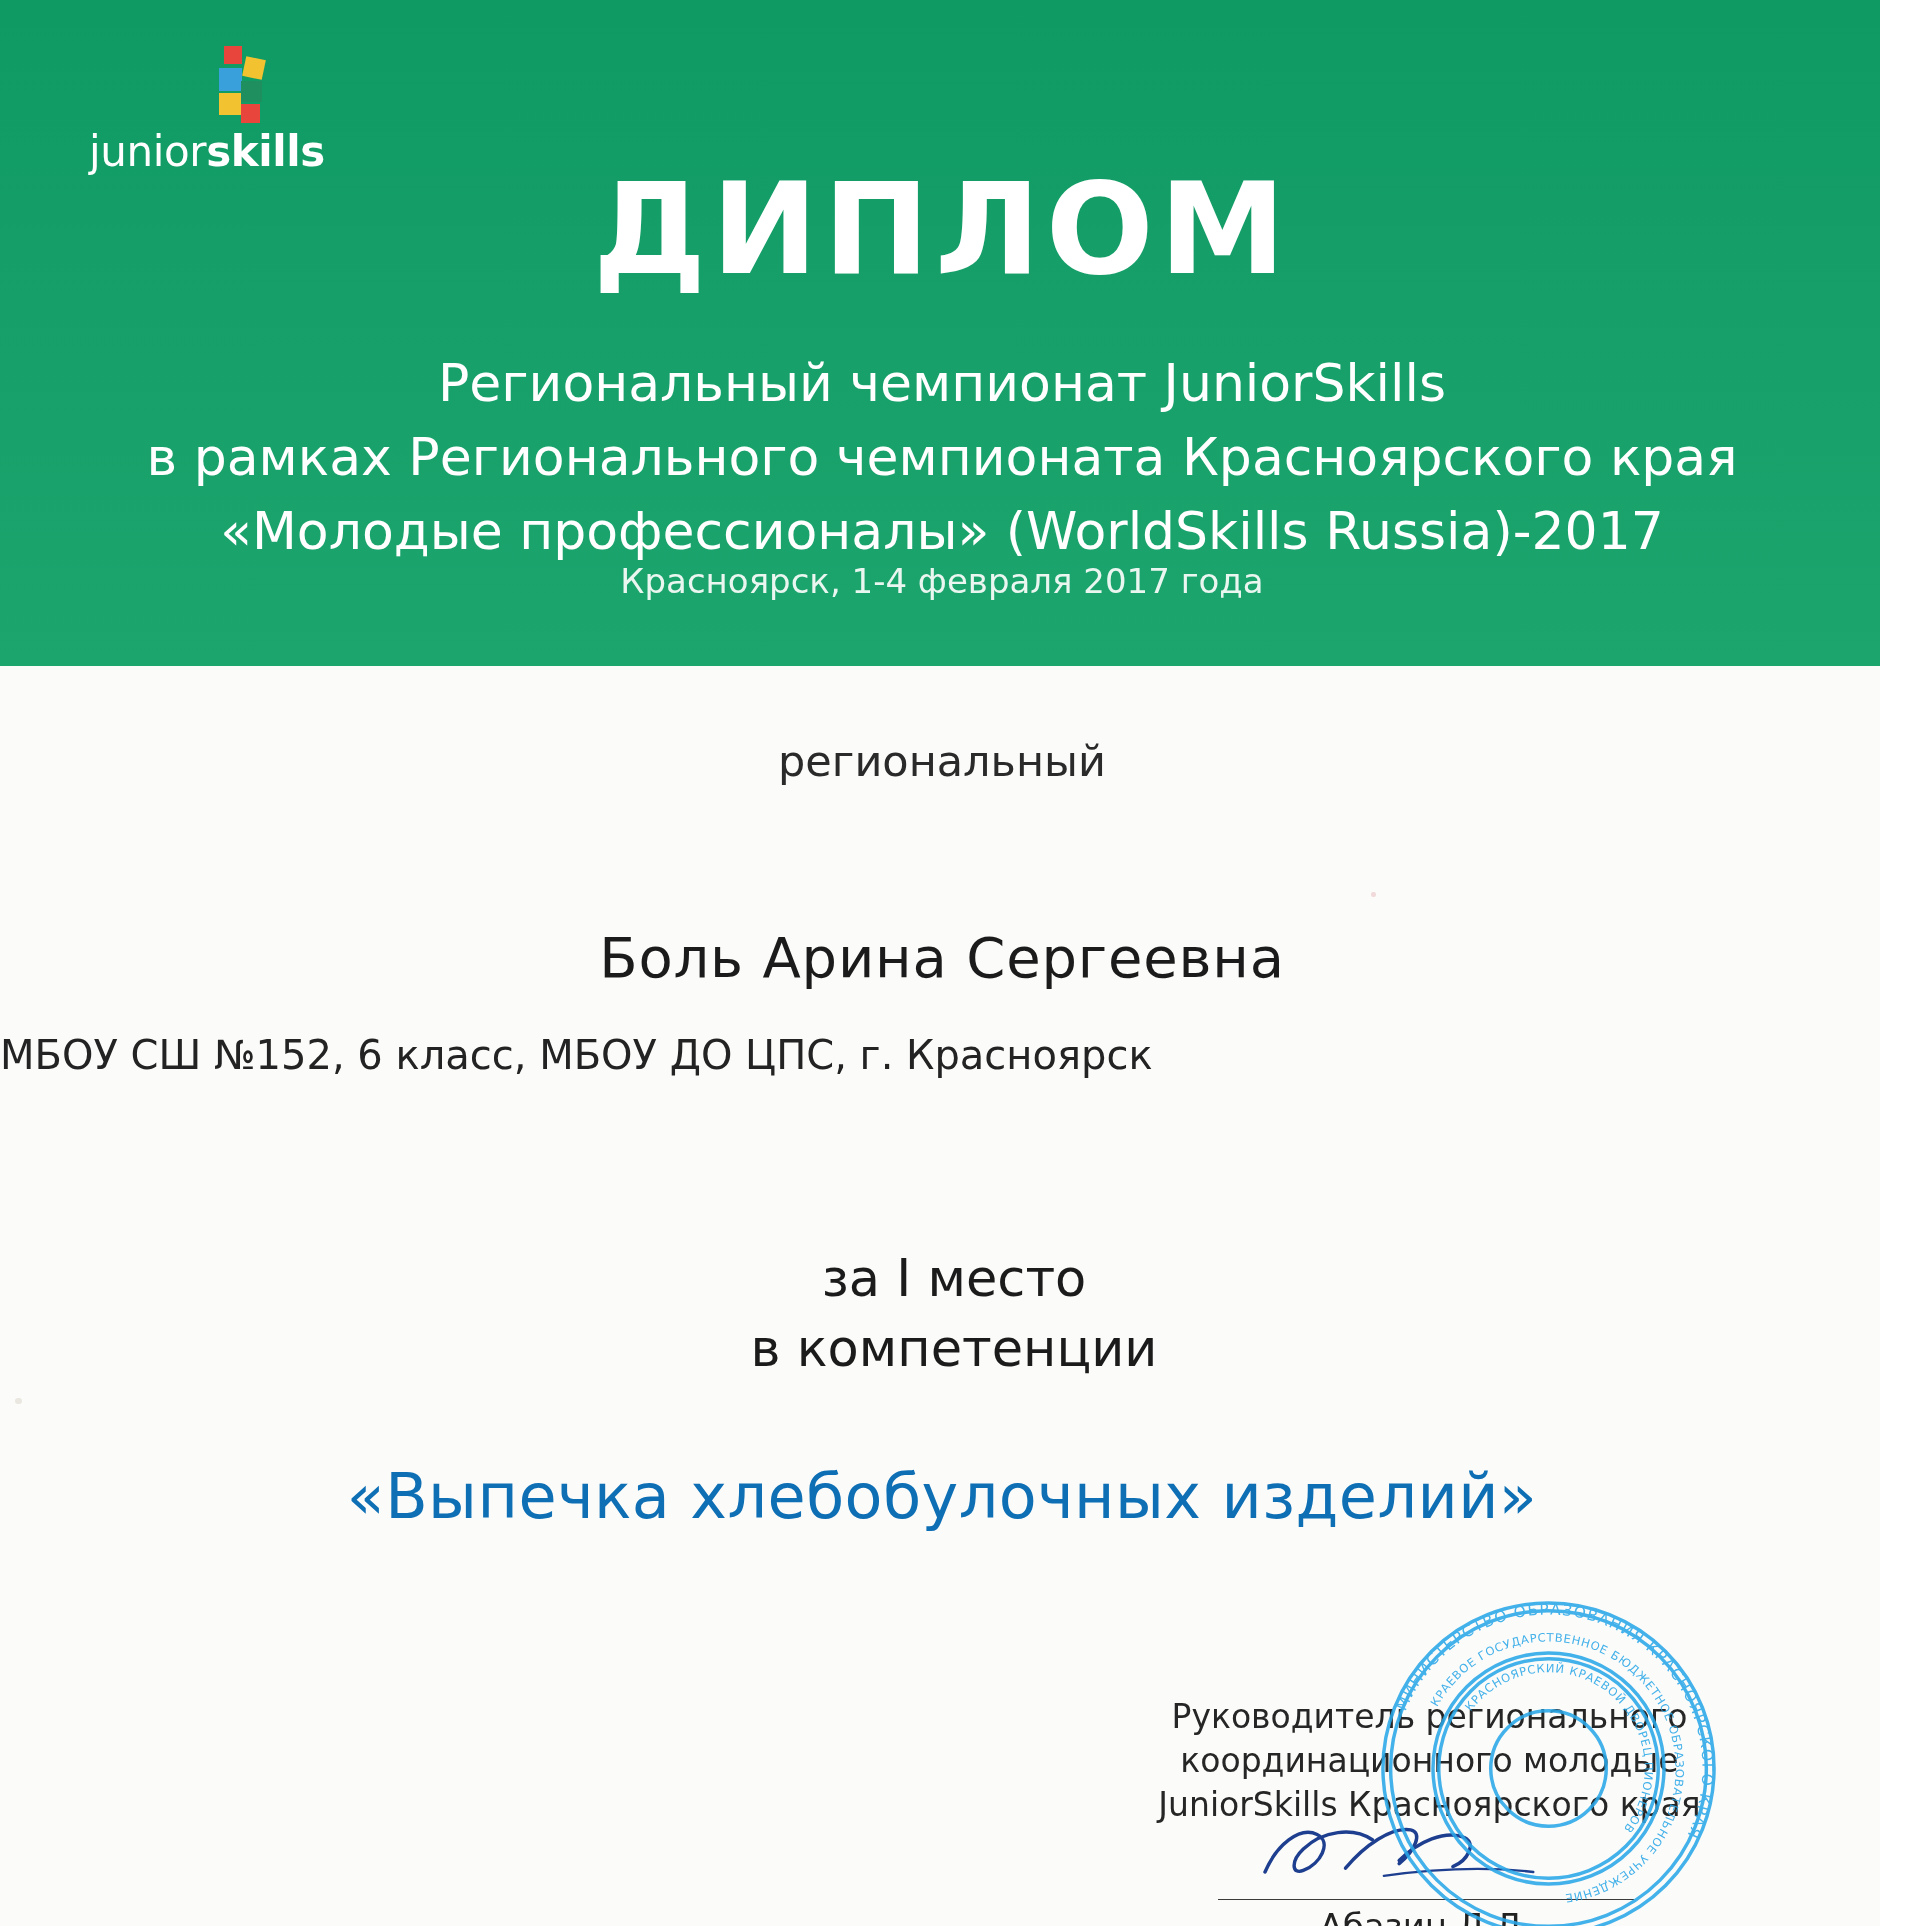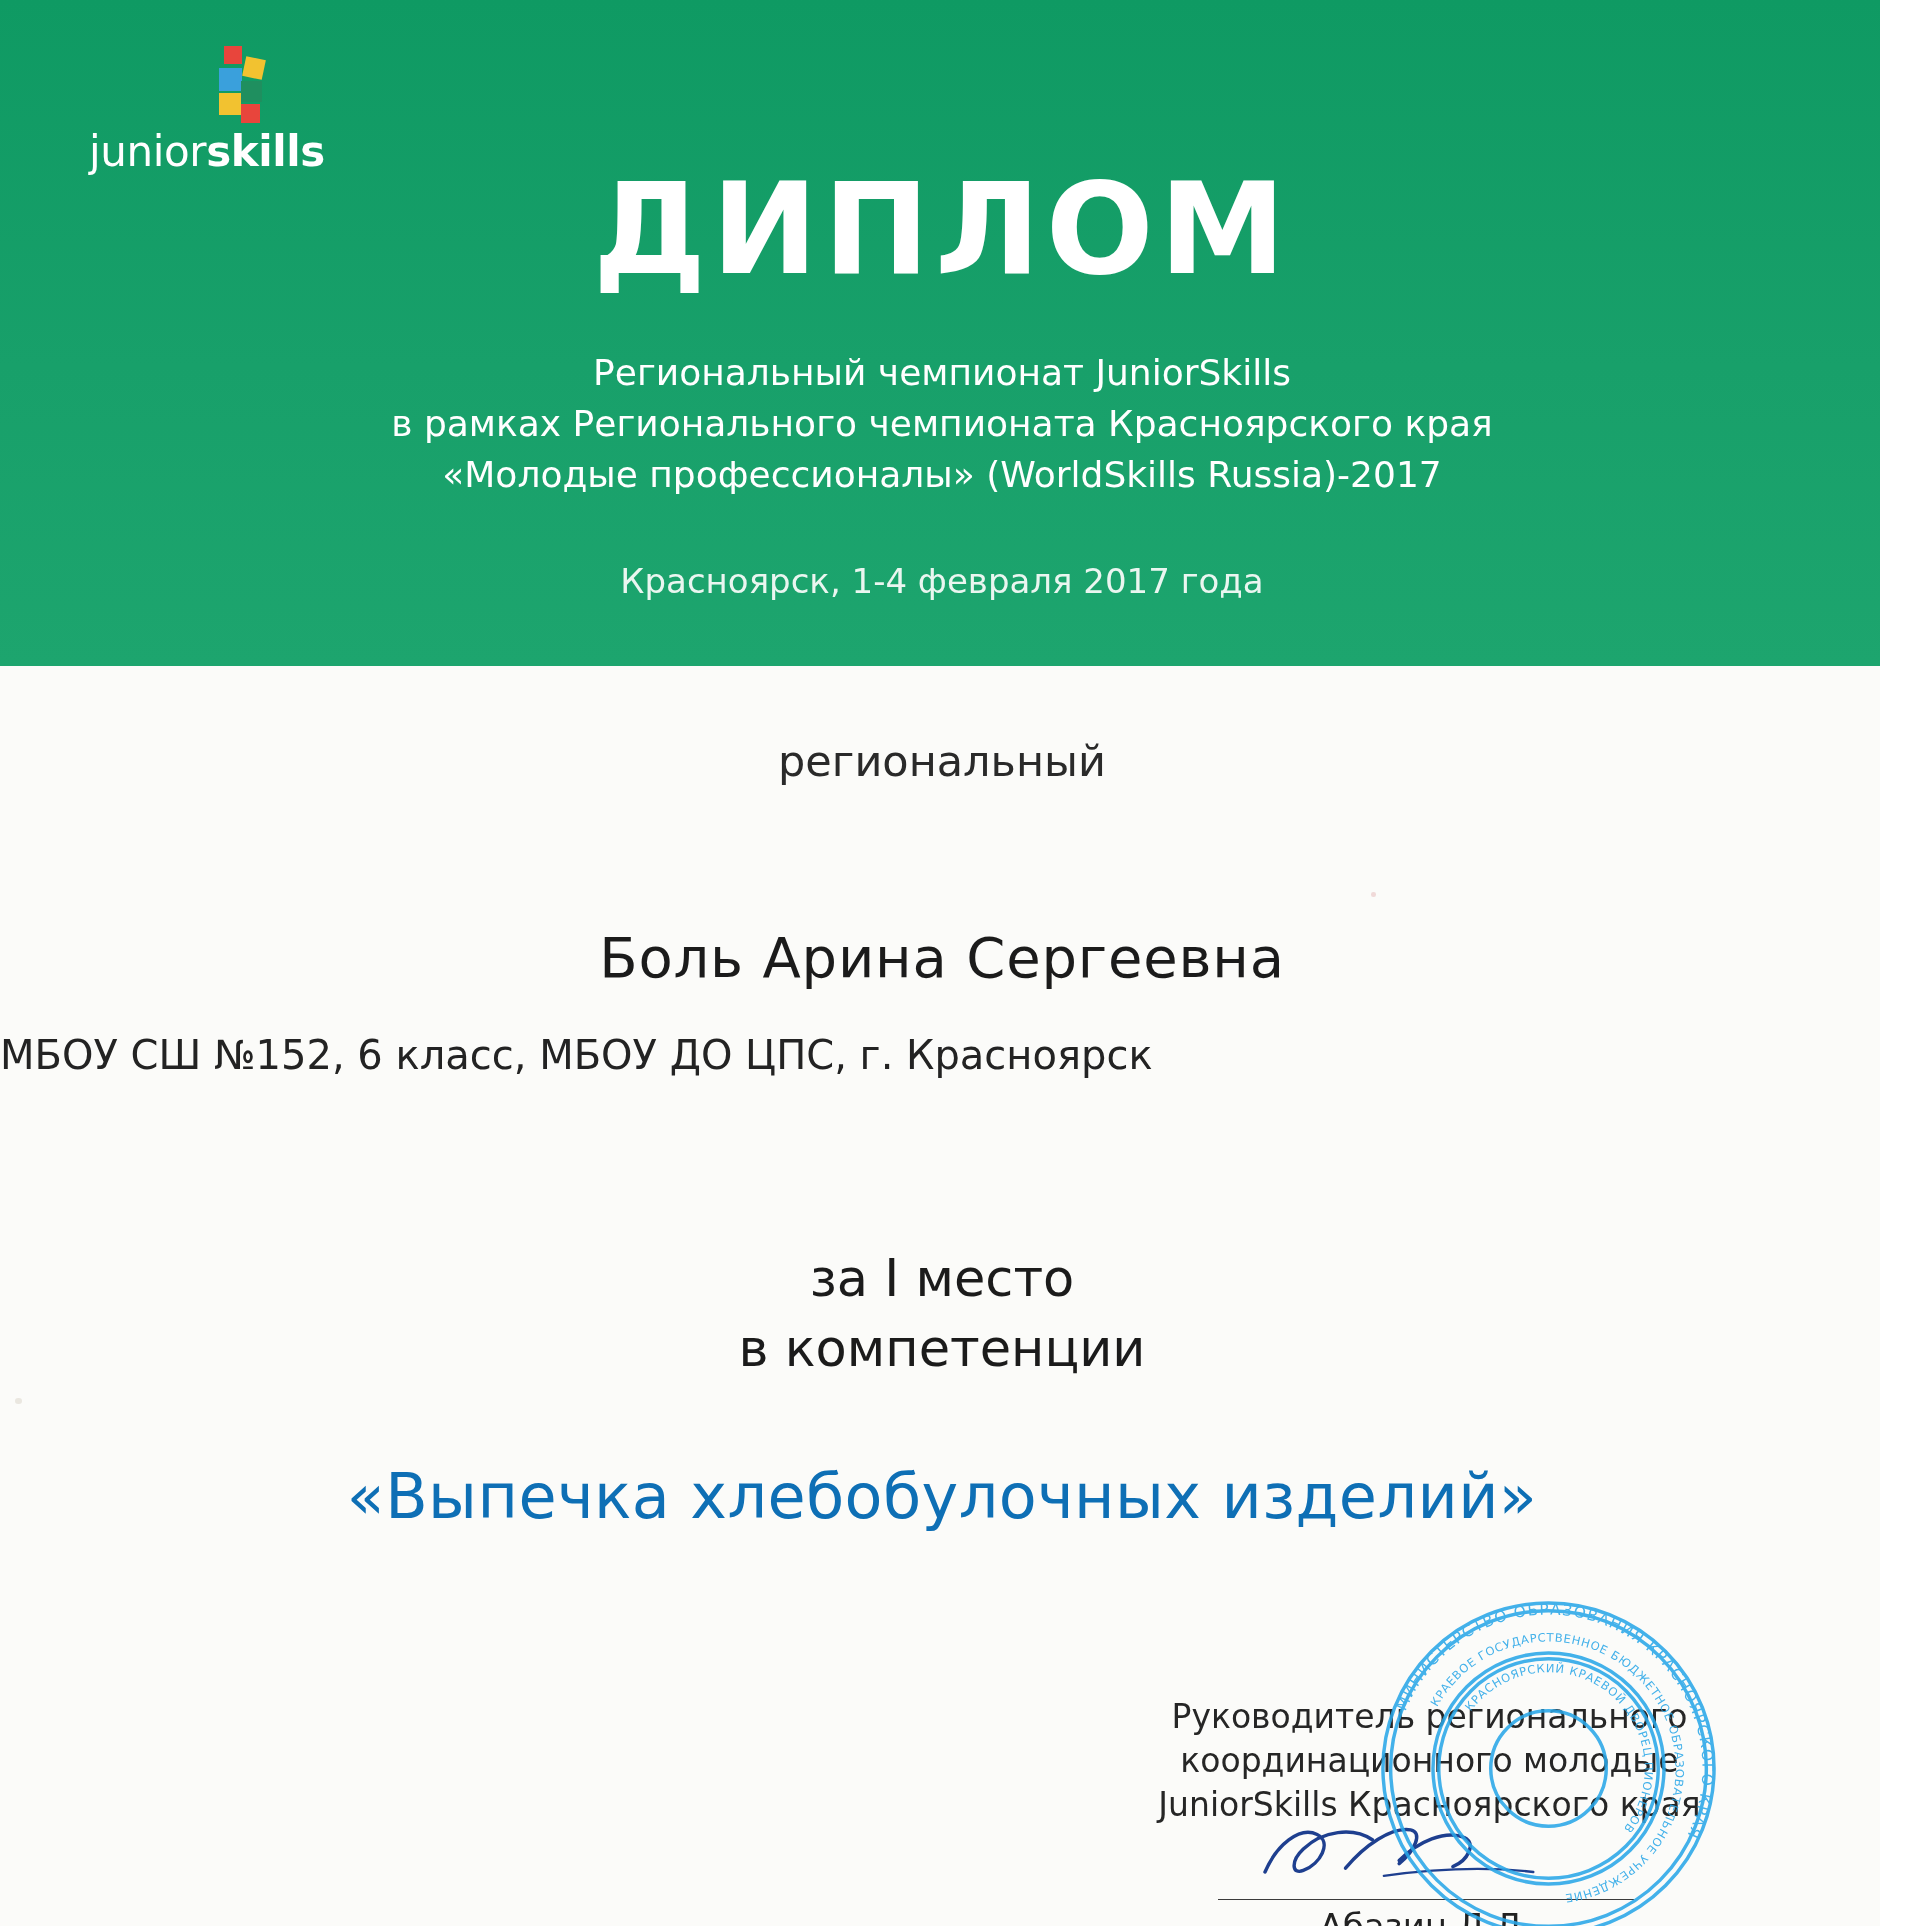--- a/index.html
+++ b/index.html
@@ -148,21 +148,21 @@
     letter-spacing: 5.4px;
     line-height: 1;
   }
   .sub-lines {
     position: absolute;
     left: 0;
     top: 347px;
     width: 1884px;
     text-align: center;
     color: #ffffff;
-    font-size: 36px;
+    font-size: 52px;
     line-height: 1.42;
   }
   .date-line {
     position: absolute;
     left: 0;
     top: 561px;
     width: 1884px;
     text-align: center;
     color: #eaf6f0;
     font-size: 34px;
@@ -191,21 +191,21 @@
   .school {
     position: absolute;
     left: 0;
     top: 1032px;
     width: 1884px;
     font-size: 40px;
     color: #232323;
   }
   .place {
     position: absolute;
-    left: 0;
+    left: 12px;
     top: 1244px;
     width: 1884px;
     text-align: center;
     font-size: 51px;
     color: #1b1b1b;
     line-height: 1.38;
   }
   .competence {
     position: absolute;
     left: 0;

